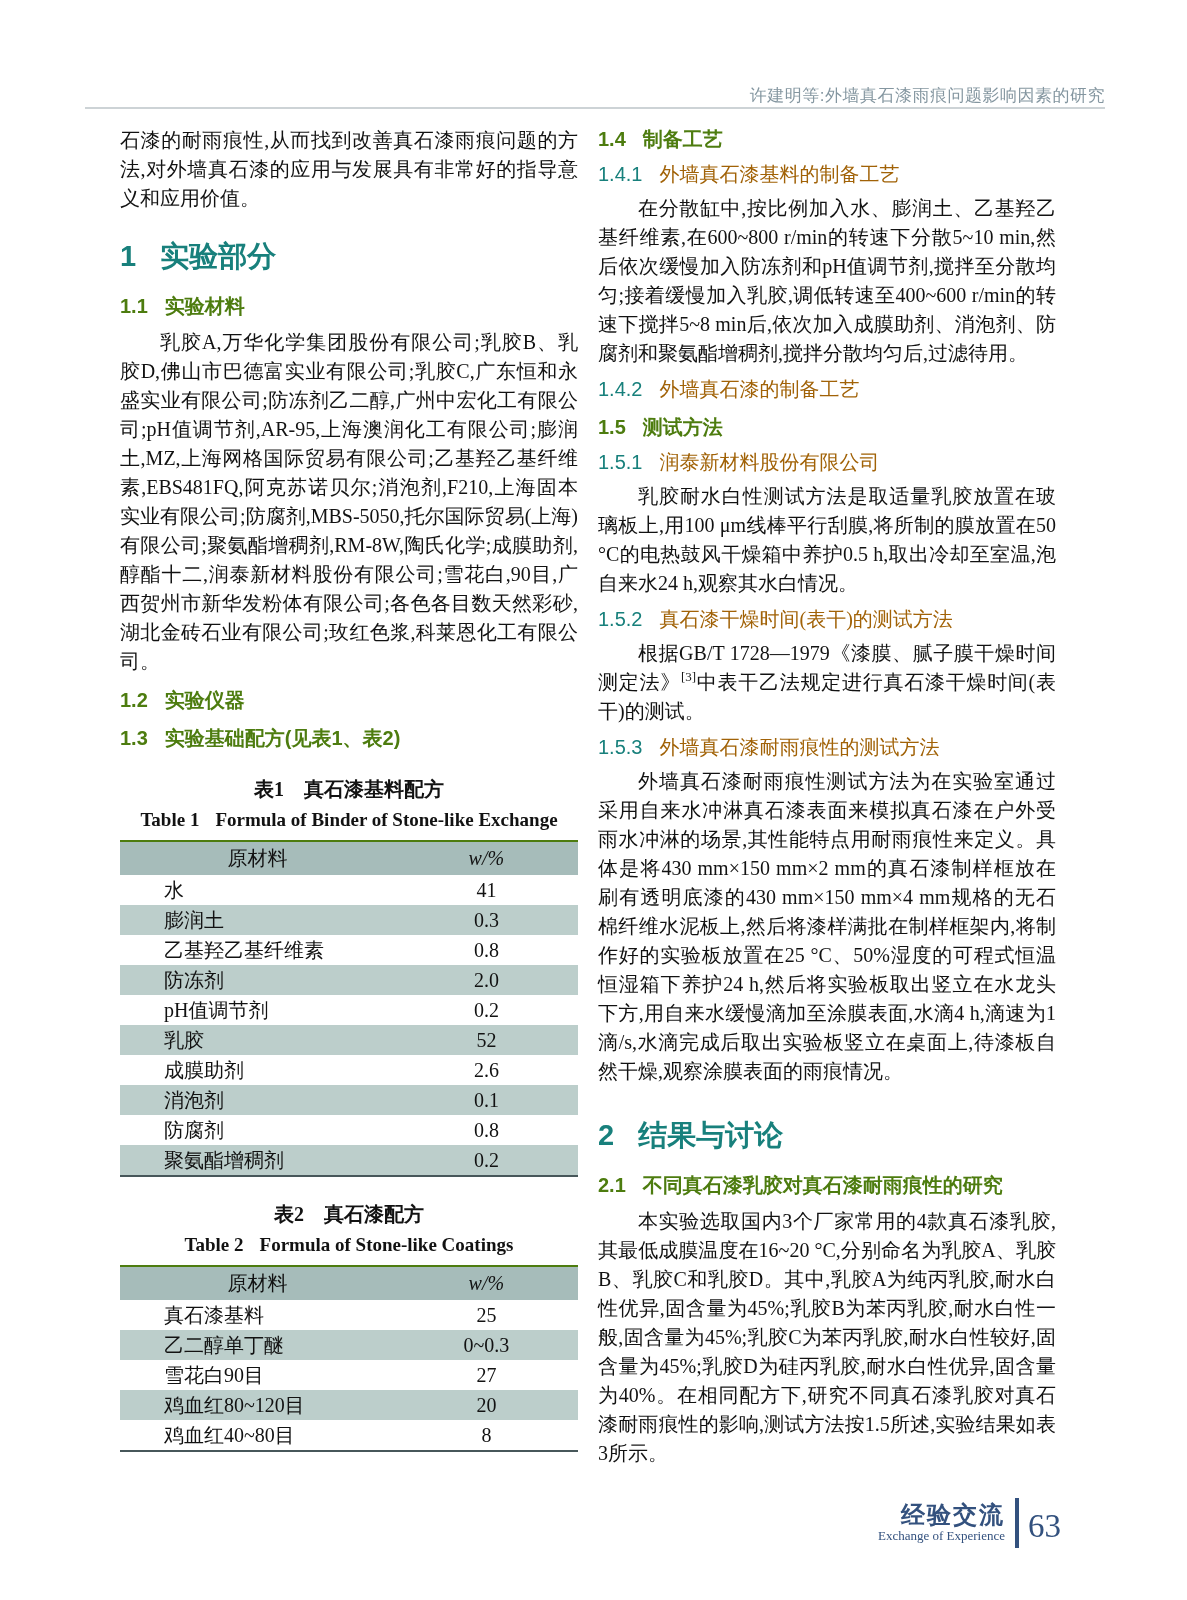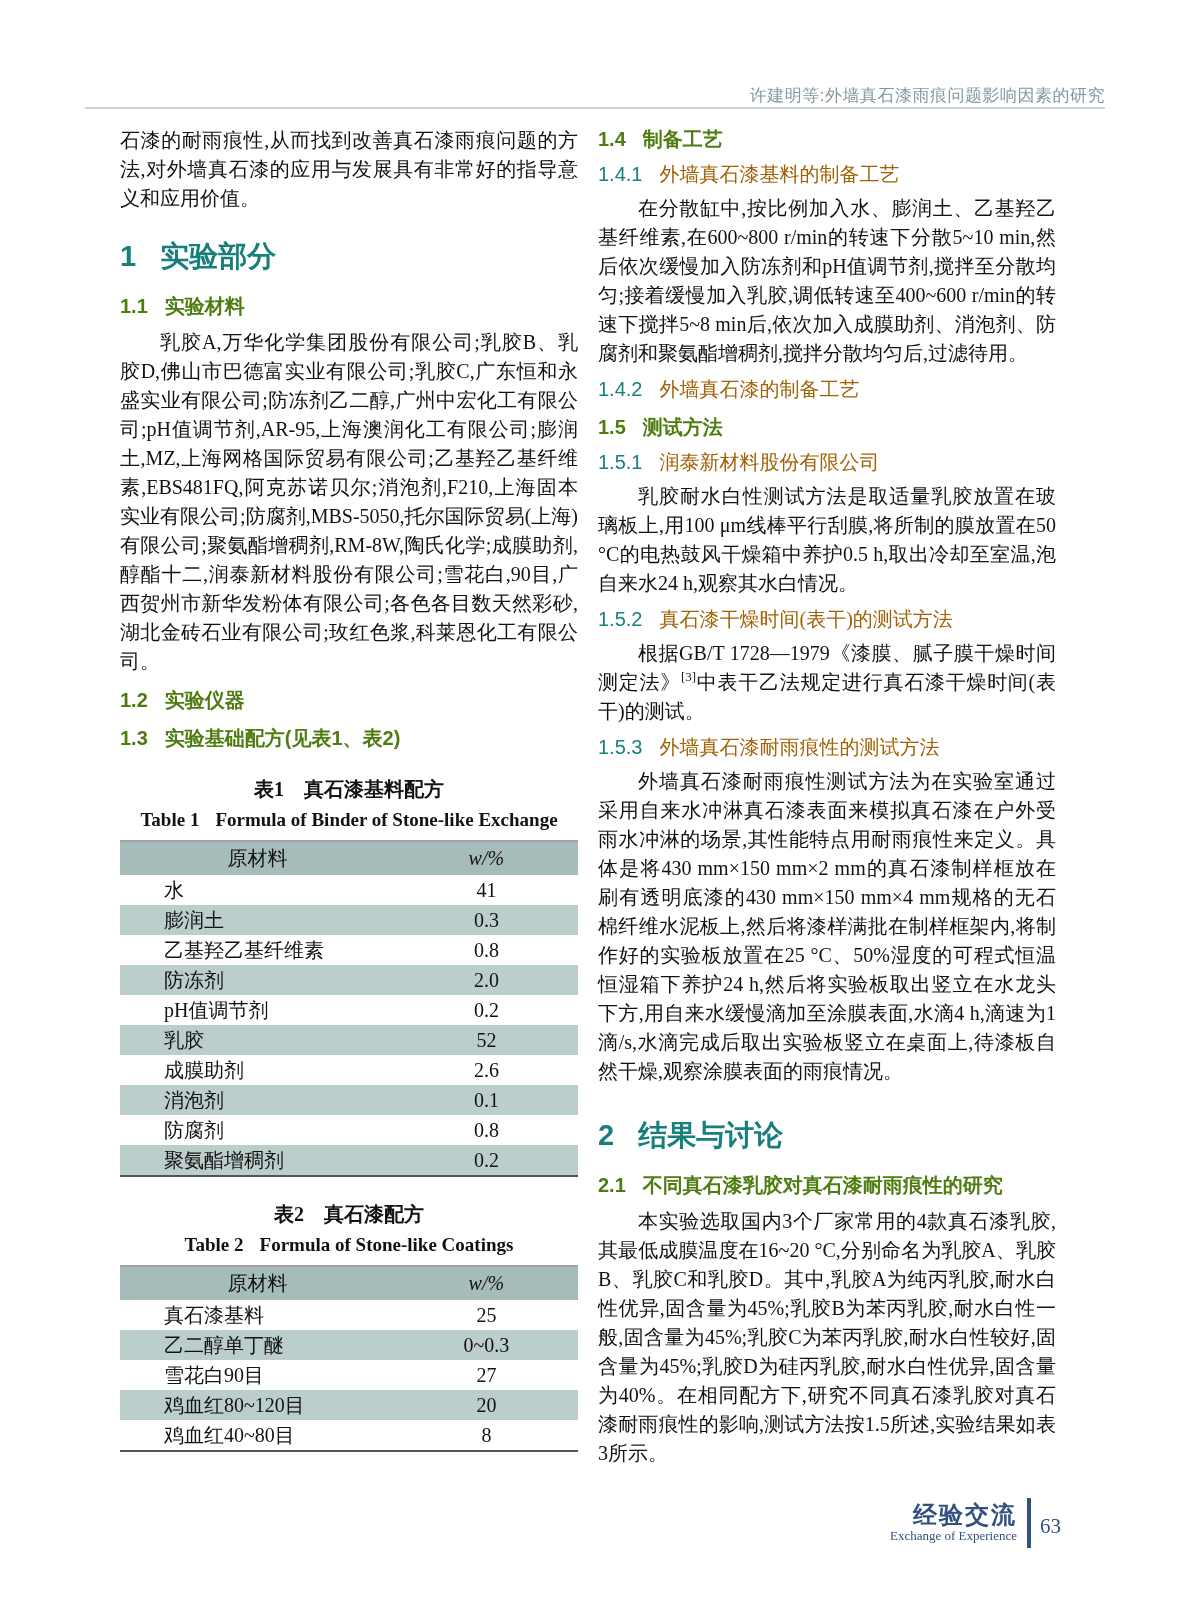--- a/index.html
+++ b/index.html
@@ -60,21 +60,21 @@
     font-size:20px; margin-top:24px; margin-bottom:6px;
     display:flex; justify-content:center; gap:20px;
   }
   .tcap-en {
     font-size:19px; margin-bottom:9px;
     display:flex; justify-content:center; gap:16px;
   }
 
   table.formula {
     width:100%; border-collapse:collapse;
-    border-top:2px solid #a3a3a3; border-bottom:2px solid #47575a;
+    border-top:2px solid #4d7c0f; border-bottom:2px solid #47575a;
     font-size:20px;
   }
   table.formula thead th {
     background:#a6bcba; font-weight:normal; height:31px;
     text-align:center;
   }
   th.th-material { width:60%; }
   th.th-w { width:40%; font-style:italic; }
   table.formula td { height:28px; }
   .td-material { padding-left:44px; text-align:left; }
@@ -86,21 +86,21 @@
     position:absolute; top:1498px; right:126px;
     display:flex; align-items:center; color:#33517e;
   }
   .footer-text { text-align:right; margin-right:10px; }
   .footer-cn {
     font-family:"Liberation Sans","DejaVu Sans",sans-serif;
     font-weight:bold; font-size:24px; letter-spacing:2px; line-height:26px;
   }
   .footer-en { font-size:13px; line-height:16px; }
   .footer-bar { width:4px; height:50px; background:#33517e; margin-right:9px; }
-  .footer-num { font-size:21px; padding-top:6px; }
+  .footer-num { font-size:33px; padding-top:6px; }
 </style>
 </head>
 <body>
 
 <div class="running-head">许建明等:外墙真石漆雨痕问题影响因素的研究</div>
 <div class="head-rule"></div>
 
 <div class="content">
 
   <div class="col">

